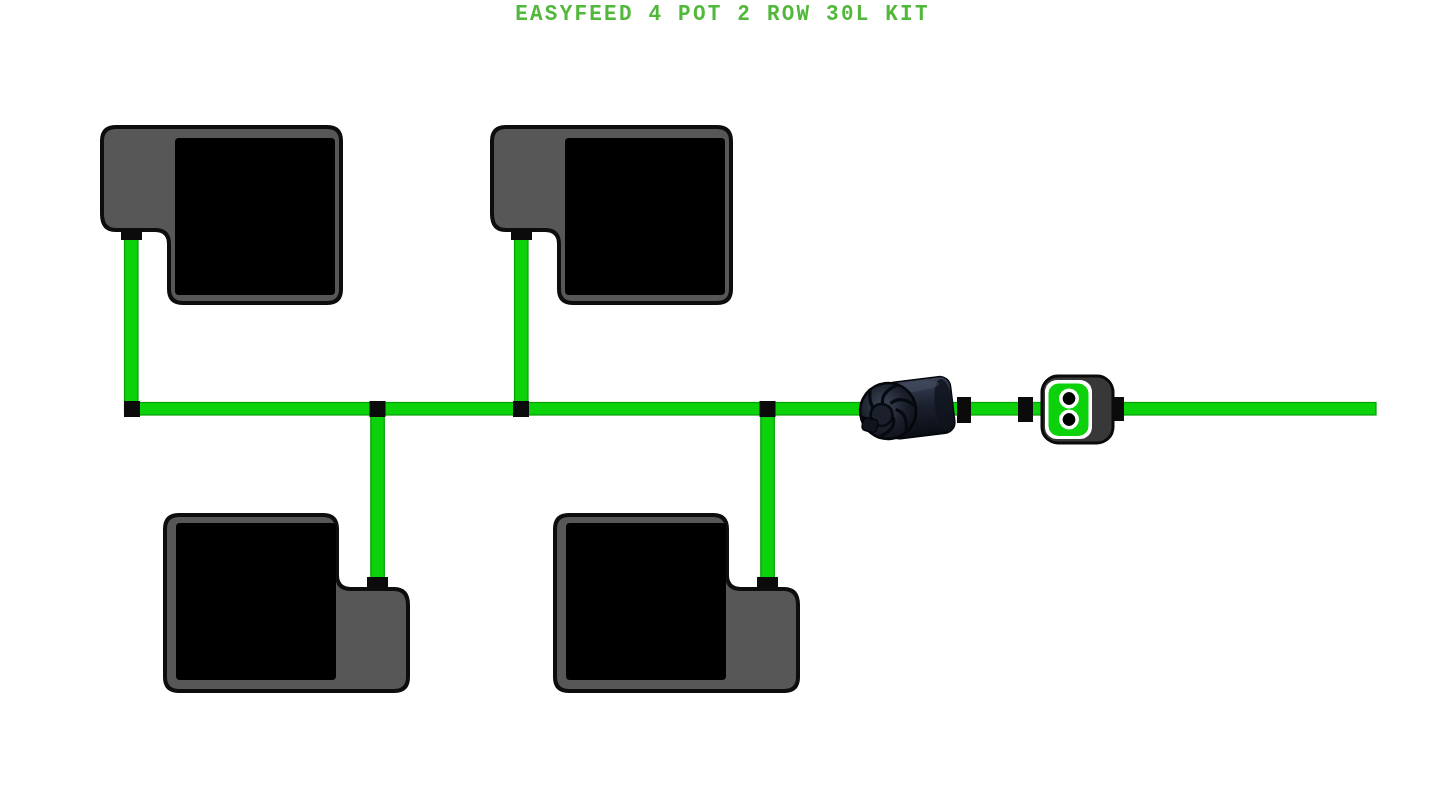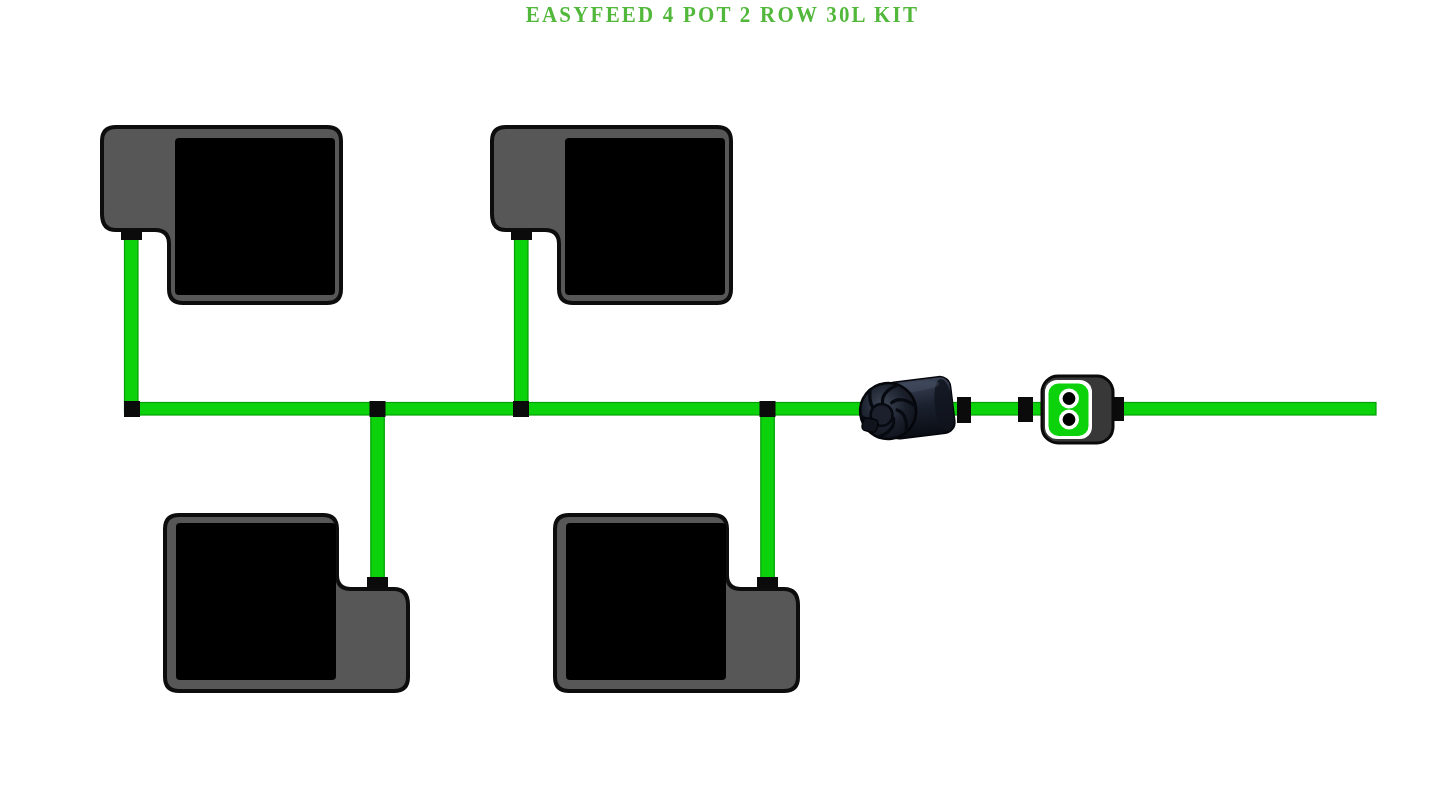--- a/index.html
+++ b/index.html
@@ -14,21 +14,21 @@
     --valve-face-white:#ffffff;
     --pump-dark:#161b26;
     --background:#ffffff;
   }
   html,body{margin:0;padding:0;background:var(--background);}
   #stage{
     position:relative;
     width:1445px;height:720px;
     background:var(--background);
     overflow:hidden;
-    font-family:Liberation Serif, serif;
+    font-family:Liberation Mono, monospace;
   }
   #kit-title{
     position:absolute;
     top:3px;left:0;width:100%;
     text-align:center;
     color:var(--title-green);
     font-size:21px;
     font-weight:bold;
     letter-spacing:2.2px;
     transform:scaleY(1.05);

